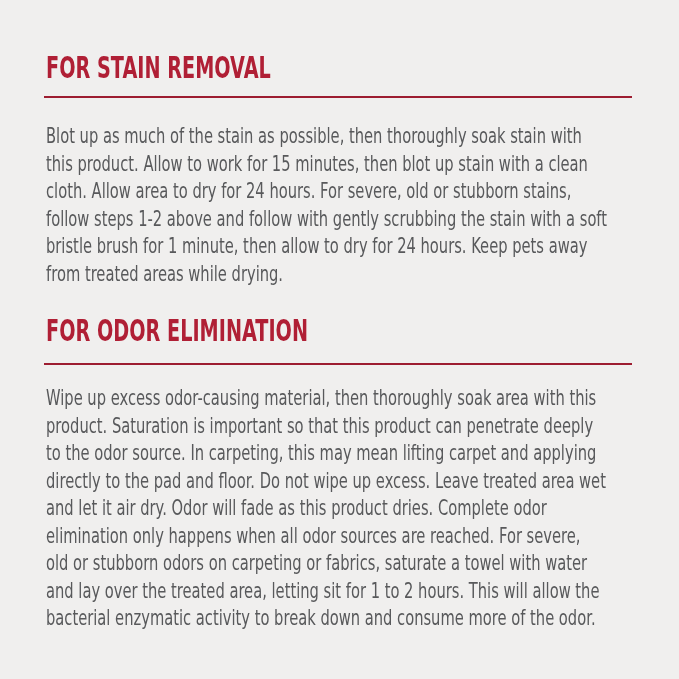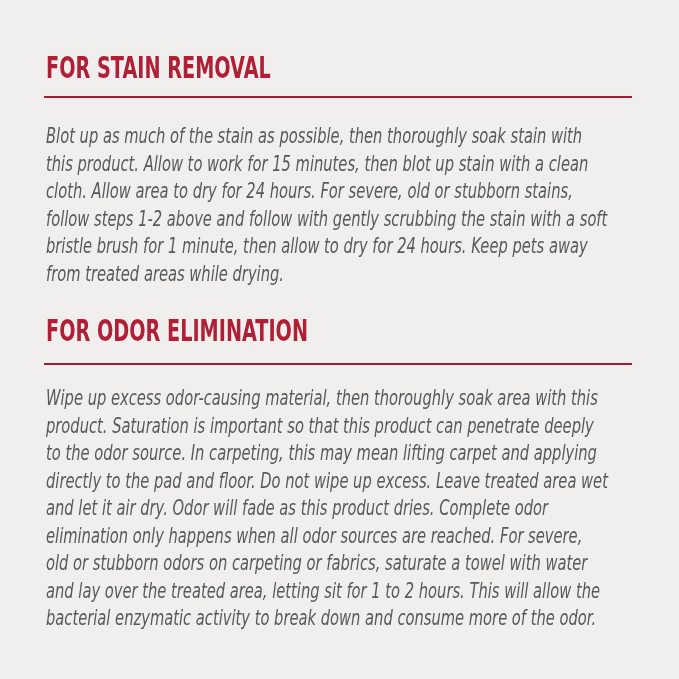--- a/index.html
+++ b/index.html
@@ -46,21 +46,20 @@
     background: var(--rule, #9d1d31);
   }
 
   .divider-stain { top: 96px; }
   .divider-odor  { top: 363px; }
 
   .paragraph {
     position: absolute;
     left: 46px;
     right: 9px;
-    font-style: italic;
   }
 
   .paragraph-stain { top: 123px; }
   .paragraph-odor  { top: 385px; }
 
   .body-line {
     height: 27.5px;
     line-height: 27.5px;
     font-size: 21px;
     color: var(--body-text, #58595b);

